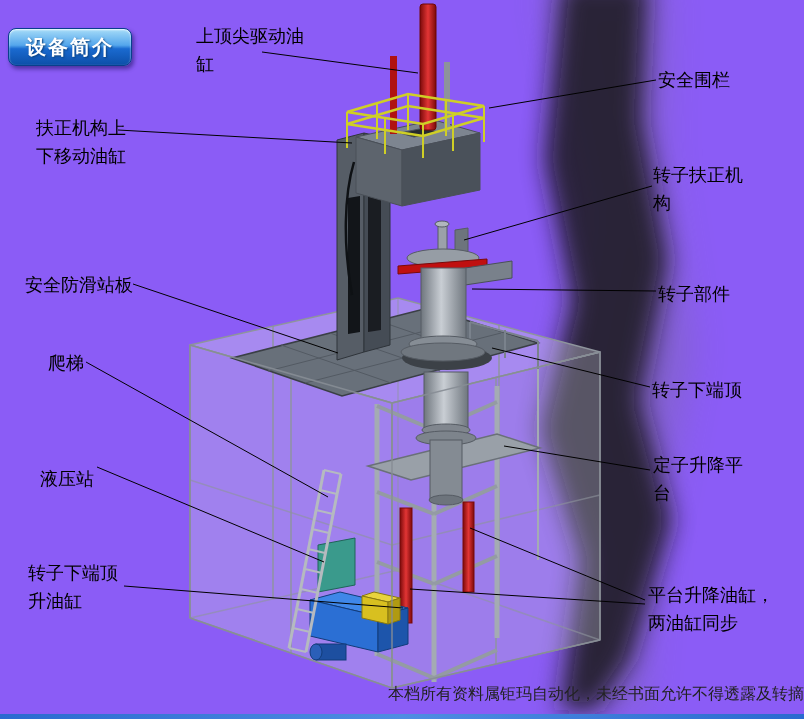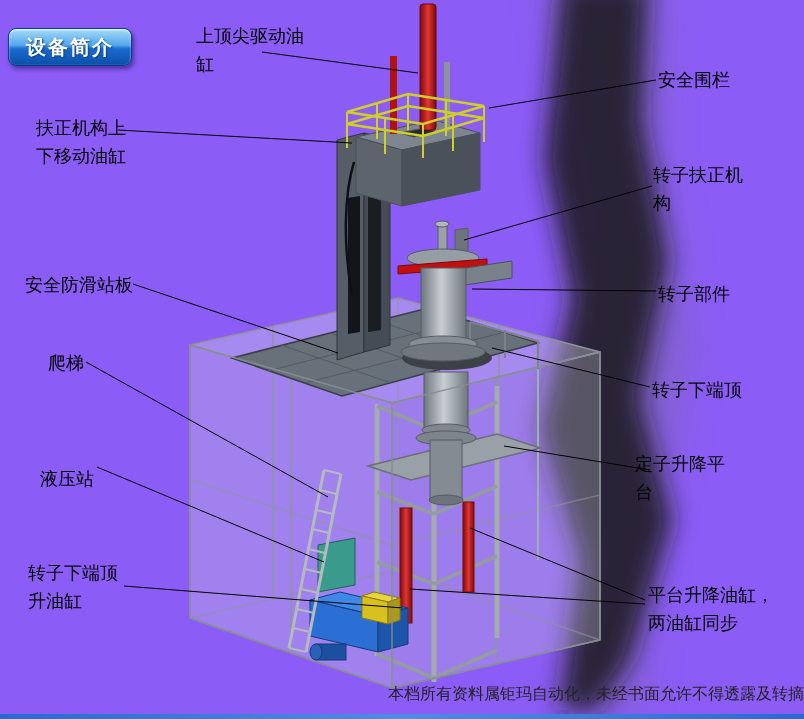--- a/index.html
+++ b/index.html
@@ -230,21 +230,21 @@
   <div class="callout" style="left:658px;top:66px;">安全围栏</div>
   <div class="callout" style="left:36px;top:114px;width:100px;">扶正机构上
 下移动油缸</div>
   <div class="callout" style="left:25px;top:271px;">安全防滑站板</div>
   <div class="callout" style="left:653px;top:161px;width:100px;">转子扶正机
 构</div>
   <div class="callout" style="left:658px;top:280px;">转子部件</div>
   <div class="callout" style="left:48px;top:349px;">爬梯</div>
   <div class="callout" style="left:652px;top:376px;">转子下端顶</div>
   <div class="callout" style="left:40px;top:465px;">液压站</div>
-  <div class="callout" style="left:635px;top:451px;width:100px;font-family:Liberation Mono, monospace;">定子升降平
+  <div class="callout" style="left:653px;top:451px;width:100px;">定子升降平
 台</div>
   <div class="callout" style="left:28px;top:559px;width:100px;">转子下端顶
 升油缸</div>
   <div class="callout" style="left:648px;top:581px;width:140px;">平台升降油缸，
 两油缸同步</div>
 
   <div class="footer">本档所有资料属钜玛自动化，未经书面允许不得透露及转摘</div>
   <div class="bottom-bar"></div>
 
 </div>

